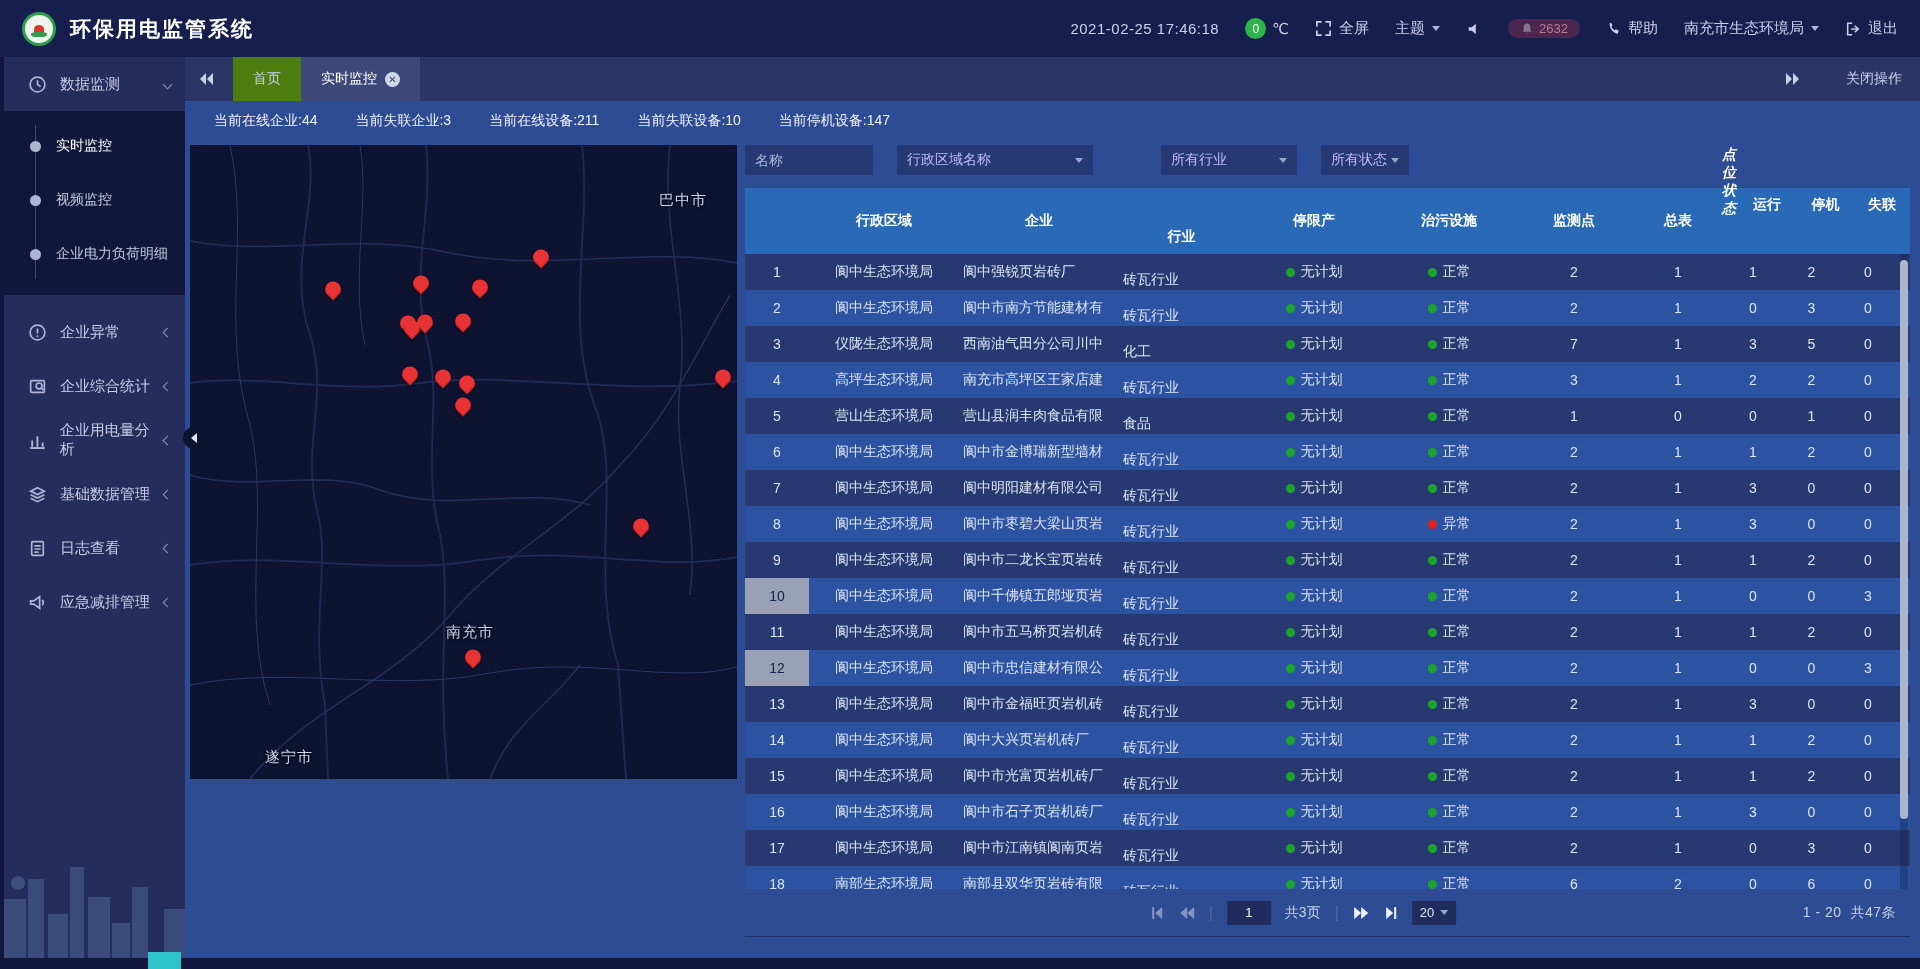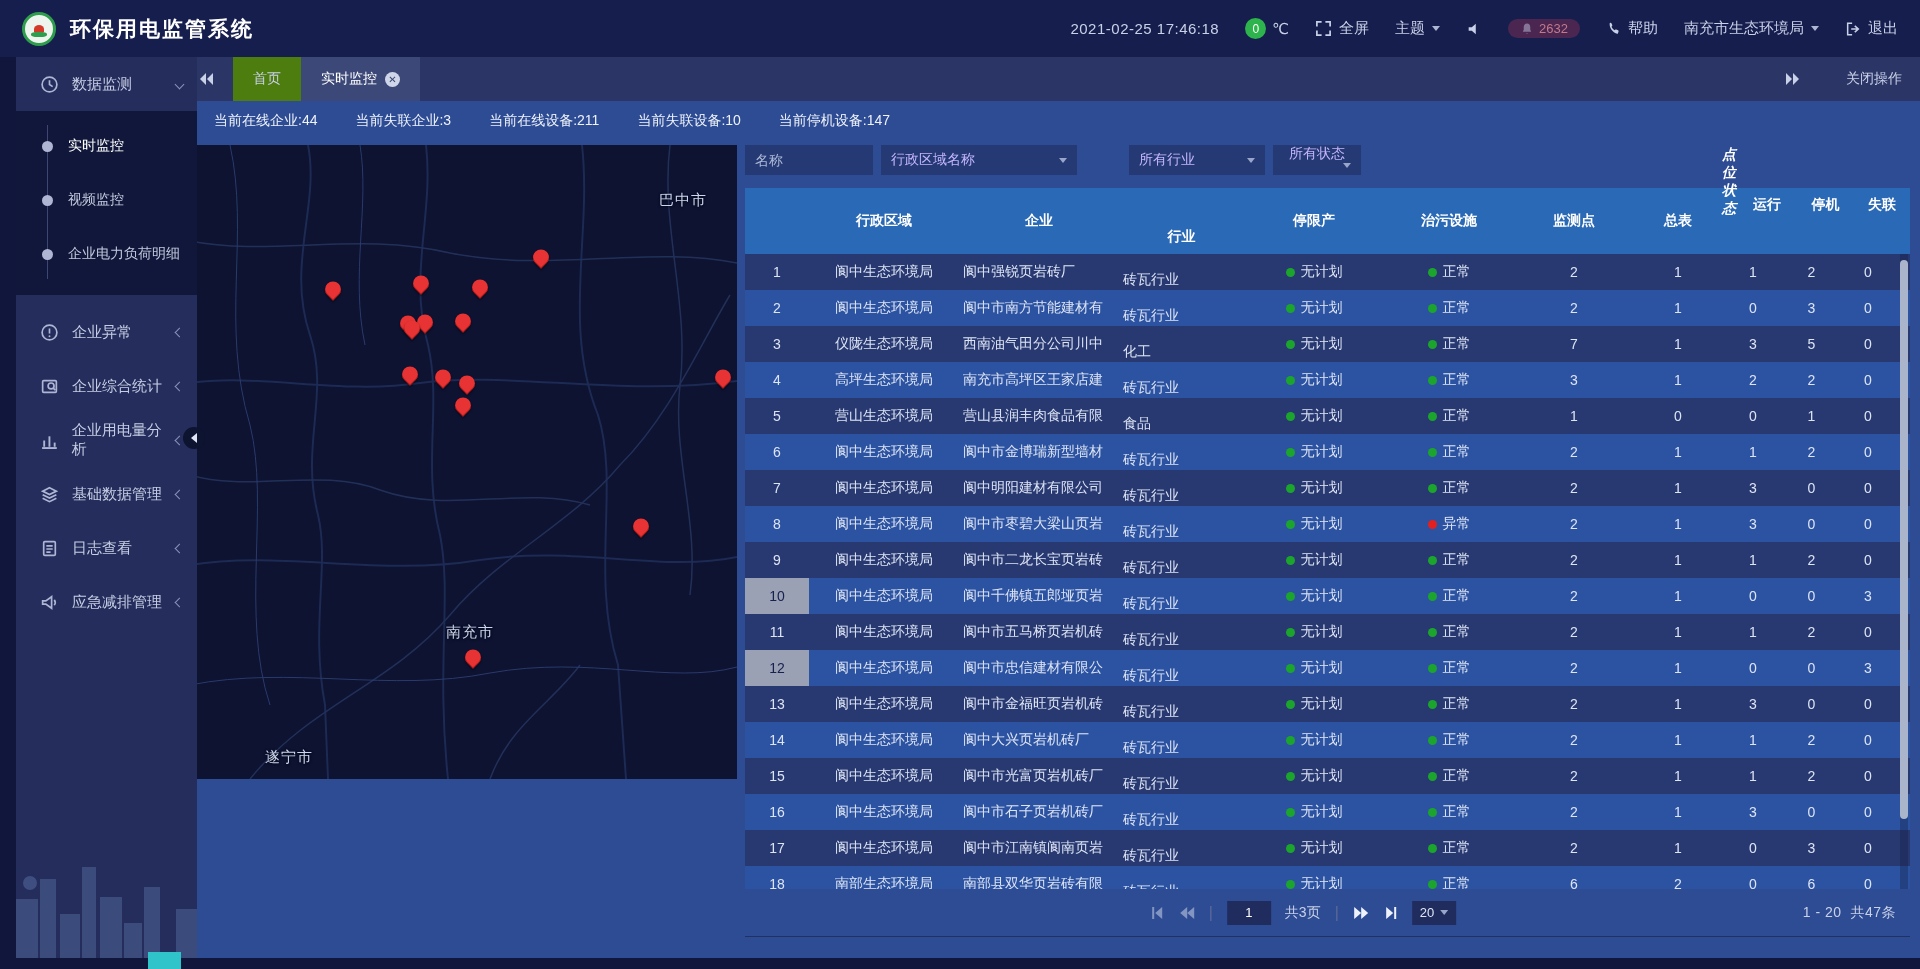--- a/index.html
+++ b/index.html
@@ -23,21 +23,21 @@
   .temp-badge { width:21px; height:21px; border-radius:50%; background:#2db44c; color:#fff; font-size:12px;
                 display:flex; align-items:center; justify-content:center; }
   .tb-item { display:flex; align-items:center; gap:7px; cursor:pointer; white-space:nowrap; }
   .caret { width:0; height:0; border-left:4px solid transparent; border-right:4px solid transparent;
            border-top:5px solid #aeb6d4; display:inline-block; }
   .bell-badge { background:rgba(196,60,86,.30); color:#c27a8b; border-radius:10px; padding:2px 12px;
                 font-size:13px; display:flex; align-items:center; gap:5px; }
   .icon-svg { display:inline-block; vertical-align:middle; }
 
   
-  .sidebar { position:absolute; left:16px; top:57px; width:181px; height:912px; background:#242d5c; z-index:6; overflow:hidden; }
+  .sidebar { position:absolute; left:4px; top:57px; width:181px; height:912px; background:#242d5c; z-index:6; overflow:hidden; }
   .menu-group { height:54px; display:flex; align-items:center; padding:0 14px 0 24px; color:#c6cde4;
                 font-size:15px; cursor:pointer; }
   .menu-group .mg-label { margin-left:13px; }
   .menu-group .chev { margin-left:auto; width:7px; height:7px; border-right:1.6px solid #8a93b8; border-bottom:1.6px solid #8a93b8; }
   .chev.down { transform:rotate(45deg); }
   .chev.left { transform:rotate(135deg); }
   .submenu { background:#11173a; padding:8px 0 14px 0; position:relative; }
   .submenu .rail { position:absolute; left:31px; top:14px; bottom:16px; width:1px; background:#3c4773; }
   .submenu-item { height:54px; display:flex; align-items:center; padding-left:52px; color:#c2cade; font-size:14px;
                   position:relative; cursor:pointer; }
@@ -68,28 +68,28 @@
   .city { position:absolute; transform:translate(-50%,-50%); color:#ccd6ec; font-size:15px; letter-spacing:1px;
           text-shadow:0 1px 3px #060a1d, 0 0 2px #060a1d; white-space:nowrap; }
   .pin { position:absolute; width:16px; height:16px; background:#e73333; border-radius:50% 50% 0 50%;
          transform:translate(-50%,-60%) rotate(45deg); box-shadow:-1px -1px 0 rgba(140,10,10,.6) inset, 1px 1px 2px rgba(0,0,0,.5);
          cursor:pointer; }
   .map-collapse { position:absolute; left:183px; top:427px; width:22px; height:22px; border-radius:50%;
                   background:#0d1430; display:flex; align-items:center; justify-content:center; z-index:7; cursor:pointer; }
 
   
   .rpanel { position:absolute; left:745px; top:145px; width:1165px; height:796px; z-index:2; }
-  .filters { display:flex; gap:8px; height:30px; }
+  .filters { display:flex; gap:24px; height:30px; }
   .f-input { width:128px; height:30px; background:#253a75; border:none; color:#c9d2ea; font-size:14px;
              padding:0 10px; outline:none; font-family:inherit; }
   .f-input::placeholder { color:#aeb9d6; }
   .f-select { height:30px; background:#253a75; color:#c4b5fd; font-size:14px; display:flex; align-items:center;
               padding:0 10px; cursor:pointer; }
   .f-select .caret { margin-left:auto; border-top-color:#9aa6c9; }
-  .f-region { width:196px; } .f-industry { width:136px;margin-left:44px; } .f-status { width:88px;flex-direction:column; }
+  .f-region { width:196px; } .f-industry { width:136px;margin-left:44px; } .f-status { width:88px; }
 
   
   .thead { margin-top:13px; height:66px; background:#2a69b5; color:#fff; display:flex; font-size:14px; font-weight:bold; }
   .th { display:flex; align-items:center; justify-content:center; height:66px; }
   .th-group { width:175px; display:flex; flex-direction:row; }
   .th-group-label { height:32px; display:flex; align-items:flex-end; justify-content:center; font-style:italic; padding-bottom:2px; }
   .th-subs { height:34px; display:flex; align-items:center; }
   .th-sub { display:flex; align-items:center; justify-content:center; }
 
   .tbody { position:relative; height:635px; overflow:hidden; }

